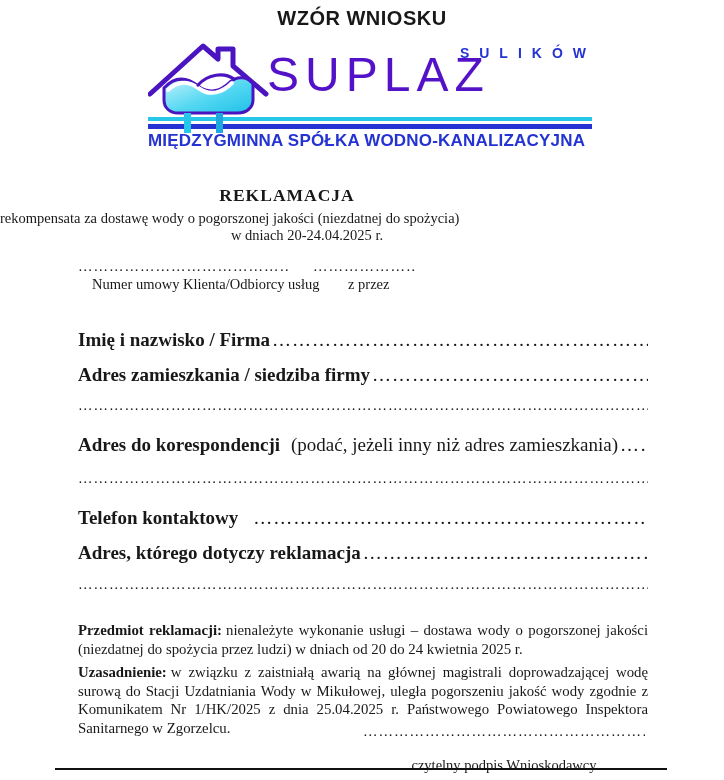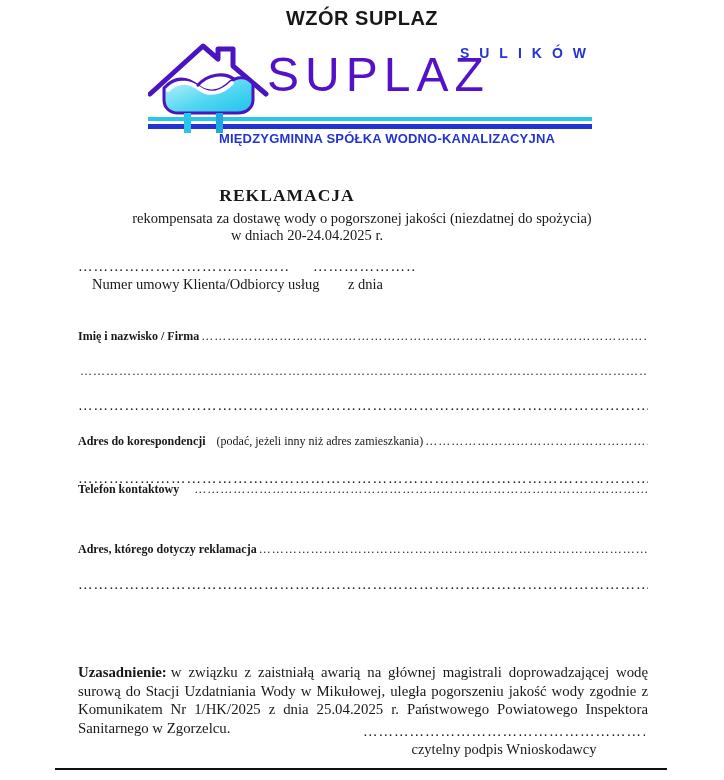--- a/index.html
+++ b/index.html
@@ -28,73 +28,73 @@
     color:var(--blue);letter-spacing:10px;white-space:nowrap;margin-left:48px;
   }
   .logo-brand{
     top:11px;left:119px;z-index:1;
     font-family:"Liberation Sans", sans-serif;font-weight:400;font-size:48px;line-height:1;
     color:var(--purple);letter-spacing:6px;white-space:nowrap;
   }
   .logo-line-cyan{left:0;top:77px;width:444px;height:4px;background:var(--cyan);z-index:1;}
   .logo-line-blue{left:0;top:84px;width:444px;height:5px;background:var(--blue);z-index:1;}
   .logo-subtitle{
-    left:17px;top:91px;width:444px;text-align:center;z-index:1;
-    font-family:"Liberation Sans", sans-serif;font-weight:700;font-size:13px;
+    left:0;top:91px;width:444px;text-align:left;z-index:1;
+    font-family:"Liberation Sans", sans-serif;font-weight:700;font-size:17px;
     color:var(--blue);letter-spacing:.2px;white-space:nowrap;
   }
   
   .date-line{top:161px;right:77px;font-size:14.5px;white-space:nowrap;}
   .main-title{top:185px;left:0;width:574px;text-align:center;font-weight:700;font-size:17.5px;letter-spacing:1px;}
-  .subtitle1{top:210px;left:0;width:724px;text-align:center;font-size:14.5px;}
+  .subtitle1{top:210px;left:0;width:724px;font-size:14.5px;}
   .subtitle2{top:227px;left:0;width:614px;text-align:center;font-size:14.5px;}
   
   .dots-clip{overflow:hidden;white-space:nowrap;display:inline-block;font-size:14.5px;letter-spacing:1px;}
   .contract-dots-long{top:258px;left:78px;width:210px;}
   .contract-dots-short{top:258px;left:313px;width:102px;}
   .contract-label-long{top:276px;left:92px;font-size:14.5px;white-space:nowrap;text-align:right;}
   .contract-label-short{top:276px;left:348px;font-size:14.5px;white-space:nowrap;}
   
   .field-row{
     left:78px;width:570px;display:flex;align-items:baseline;
-    font-size:12px;white-space:nowrap;
+    font-size:19px;white-space:nowrap;
   }
   .field-row .lbl{font-weight:700;flex:0 0 auto;}
   .field-row .note{flex:0 0 auto;margin-left:11px;}
   .field-row .dots{flex:1 1 auto;overflow:hidden;white-space:nowrap;letter-spacing:1px;margin-left:2px;}
   .row-imie{top:329px;}
   .row-adres-zam{top:364px;}
   .row-koresp{top:434px;}
-  .row-telefon{top:482px;gap:13px;}
+  .row-telefon{top:507px;gap:13px;}
   .row-adres-rekl{top:542px;text-align:center;}
   .dots-full{left:78px;width:570px;font-size:14.5px;letter-spacing:1px;overflow:hidden;white-space:nowrap;}
   .dots-full-1{top:397px;}
   .dots-full-2{top:470px;}
   .dots-full-3{top:576px;}
   
   .para{
     left:78px;width:570px;font-size:14.8px;line-height:18.8px;
     text-align:justify;
   }
   .para .lead{font-weight:700;margin-right:4px;}
   .para-przedmiot{top:606px;}
   .para-uzasadnienie{top:648px;}
   
   .sig-block{top:723px;left:363px;width:282px;text-align:center;}
   .sig-dots{width:282px;font-size:14.5px;letter-spacing:1px;overflow:hidden;white-space:nowrap;display:block;}
-  .sig-label{display:block;font-size:14.5px;margin-top:1px;}
+  .sig-label{display:block;font-size:14.5px;margin-top:17px;}
   
   .bottom-rule{top:768px;left:55px;width:612px;height:2px;background:#111;}
 </style>
 </head>
 <body>
 
 <div class="page">
 
-  <div class="abs doc-title">WZÓR SUPLAZ</div>
+  <div class="abs doc-title">WZÓR WNIOSKU</div>
 
   <div class="abs logo">
     <svg class="abs logo-house" width="126" height="92" viewBox="0 0 126 92" aria-hidden="true">
       <defs>
         <linearGradient id="waterGrad" x1="0" y1="0" x2="1" y2="1">
           <stop offset="0" stop-color="#c6f3fc"></stop>
           <stop offset="0.55" stop-color="#52d7f2"></stop>
           <stop offset="1" stop-color="#1fc0e8"></stop>
         </linearGradient>
       </defs>
@@ -118,28 +118,29 @@
   </div>
 
 
   <div class="abs main-title">REKLAMACJA</div>
   <div class="abs subtitle1">rekompensata za dostawę wody o pogorszonej jakości (niezdatnej do spożycia)</div>
   <div class="abs subtitle2">w dniach 20-24.04.2025 r.</div>
 
   <span class="abs dots-clip contract-dots-long">…………………………………………………………………………………………………………………………………………………………………………………………………………………………</span>
   <span class="abs dots-clip contract-dots-short">…………………………………………………………………………………………………………………………………………………………………………………………………………………………</span>
   <div class="abs contract-label-long">Numer umowy Klienta/Odbiorcy usług</div>
-  <div class="abs contract-label-short">z dnia</div>
+  <div class="abs contract-label-short">z przez</div>
 
   <div class="abs field-row row-imie">
     <span class="lbl">Imię i nazwisko / Firma</span>
     <span class="dots">…………………………………………………………………………………………………………………………………………………………………………………………………………………………</span>
   </div>
 
   <div class="abs field-row row-adres-zam">
+    <span class="lbl">Adres zamieszkania / siedziba firmy</span>
     <span class="dots">…………………………………………………………………………………………………………………………………………………………………………………………………………………………</span>
   </div>
 
   <div class="abs dots-full dots-full-1">…………………………………………………………………………………………………………………………………………………………………………………………………………………………</div>
 
   <div class="abs field-row row-koresp">
     <span class="lbl">Adres do korespondencji</span>
     <span class="note">(podać, jeżeli inny niż adres zamieszkania)</span>
     <span class="dots">…………………………………………………………………………………………………………………………………………………………………………………………………………………………</span>
   </div>
@@ -151,20 +152,21 @@
     <span class="dots">…………………………………………………………………………………………………………………………………………………………………………………………………………………………</span>
   </div>
 
   <div class="abs field-row row-adres-rekl">
     <span class="lbl">Adres, którego dotyczy reklamacja</span>
     <span class="dots">…………………………………………………………………………………………………………………………………………………………………………………………………………………………</span>
   </div>
 
   <div class="abs dots-full dots-full-3">…………………………………………………………………………………………………………………………………………………………………………………………………………………………</div>
 
+  <p class="abs para para-przedmiot"><span class="lead">Przedmiot reklamacji:</span><span>nienależyte wykonanie usługi – dostawa wody o pogorszonej jakości (niezdatnej do spożycia przez ludzi) w dniach od 20 do 24 kwietnia 2025 r.</span></p>
 
   <p class="abs para para-uzasadnienie"><span class="lead">Uzasadnienie:</span><span>w związku z zaistniałą awarią na głównej magistrali doprowadzającej wodę surową do Stacji Uzdatniania Wody w Mikułowej, uległa pogorszeniu jakość wody zgodnie z Komunikatem Nr 1/HK/2025 z dnia 25.04.2025 r. Państwowego Powiatowego Inspektora Sanitarnego w Zgorzelcu.</span></p>
 
   <div class="abs sig-block">
     <span class="sig-dots">…………………………………………………………………………………………………………………………………………………………………………………………………………………………</span>
     <span class="sig-label">czytelny podpis Wnioskodawcy</span>
   </div>
 
   <div class="abs bottom-rule"></div>
 

